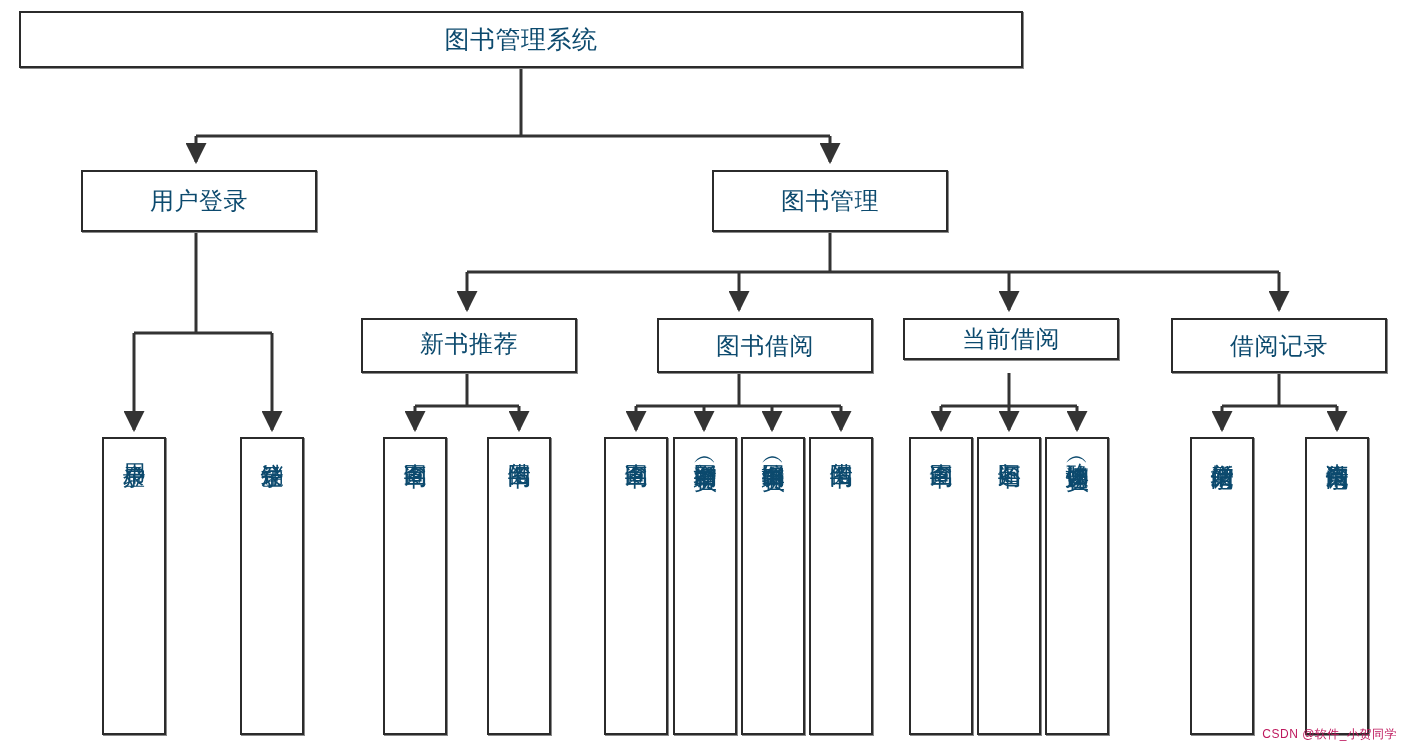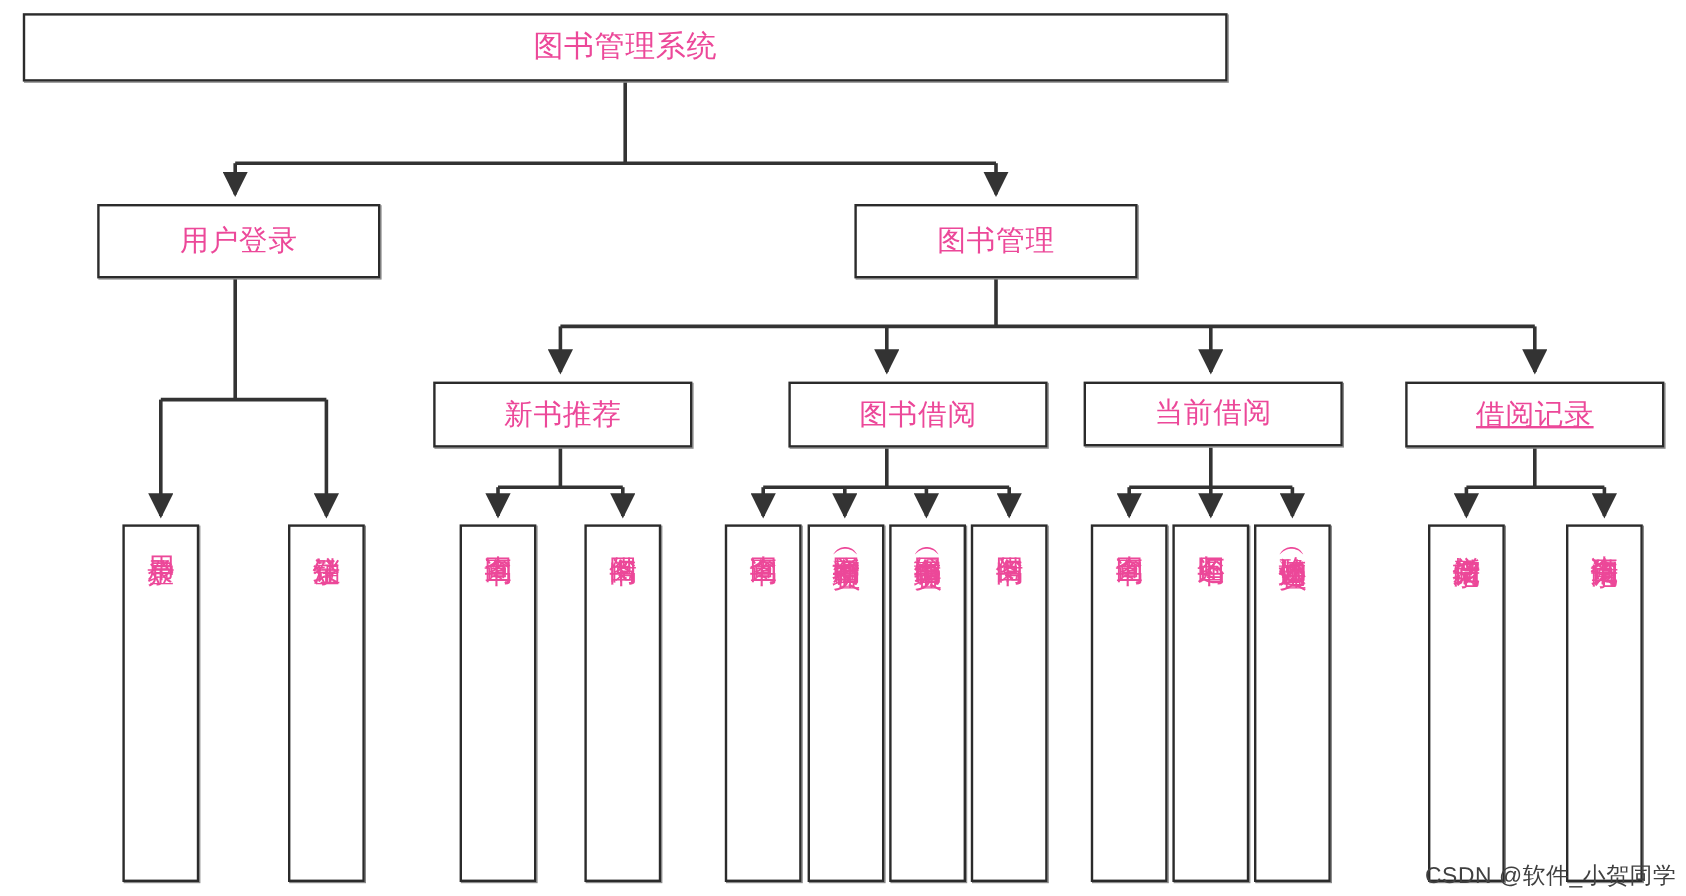--- a/index.html
+++ b/index.html
@@ -28,21 +28,21 @@
   }
   .node {
     position: absolute;
     box-sizing: border-box;
     background: #ffffff;
     border: 2px solid #2b2b2b;
     box-shadow: 1px 1px 0 0 #8a8a8a;
     display: flex;
     align-items: center;
     justify-content: center;
-    color: #ec4899;
+    color: #0c4a6e;
     z-index: 3;
   }
   .node > span {
     display: block;
     line-height: 1.14;
     letter-spacing: 0.5px;
     white-space: pre;
   }
   .node.horiz > span {
     font-size: 24px;
@@ -65,22 +65,22 @@
     display: flex;
     align-items: center;
   }
   .node.vert.tall > span {
     align-items: flex-start;
   }
   .watermark {
     position: absolute;
     right: 8px;
     bottom: 4px;
-    font-size: 19px;
-    color: #404040;
+    font-size: 12px;
+    color: #be185d;
     letter-spacing: 0.5px;
     z-index: 5;
     white-space: pre;
   }
 </style>
 </head>
 <body>
 
 <div id="canvas">
 
@@ -136,30 +136,30 @@
     <span>图书管理系统</span>
   </div>
 
   <div class="node horiz" style="left:81px; top:170px; width:236px; height:62px;">
     <span>用户登录</span>
   </div>
   <div class="node horiz" style="left:712px; top:170px; width:236px; height:62px;text-align:center;">
     <span>图书管理</span>
   </div>
 
-  <div class="node horiz" style="left:361px; top:318px; width:216px; height:55px;">
+  <div class="node horiz" style="left:361px; top:318px; width:216px; height:55px;font-family:Liberation Mono, monospace;">
     <span>新书推荐</span>
   </div>
   <div class="node horiz" style="left:633px; top:318px; width:216px; height:55px;margin-left:24px;">
     <span>图书借阅</span>
   </div>
-  <div class="node horiz" style="left:903px; top:318px; width:216px; height:54px;">
+  <div class="node horiz" style="left:903px; top:318px; width:216px; height:42px;">
     <span>当前借阅</span>
   </div>
-  <div class="node horiz" style="left:1171px; top:318px; width:216px; height:55px;text-decoration:underline;">
+  <div class="node horiz" style="left:1171px; top:318px; width:216px; height:55px;">
     <span>借阅记录</span>
   </div>
 
   <div class="node vert" style="left:102px; top:437px; width:64px; height:298px;">
     <span>用户登录</span>
   </div>
   <div class="node vert" style="left:240px; top:437px; width:64px; height:298px;">
     <span>注销登录</span>
   </div>
 

